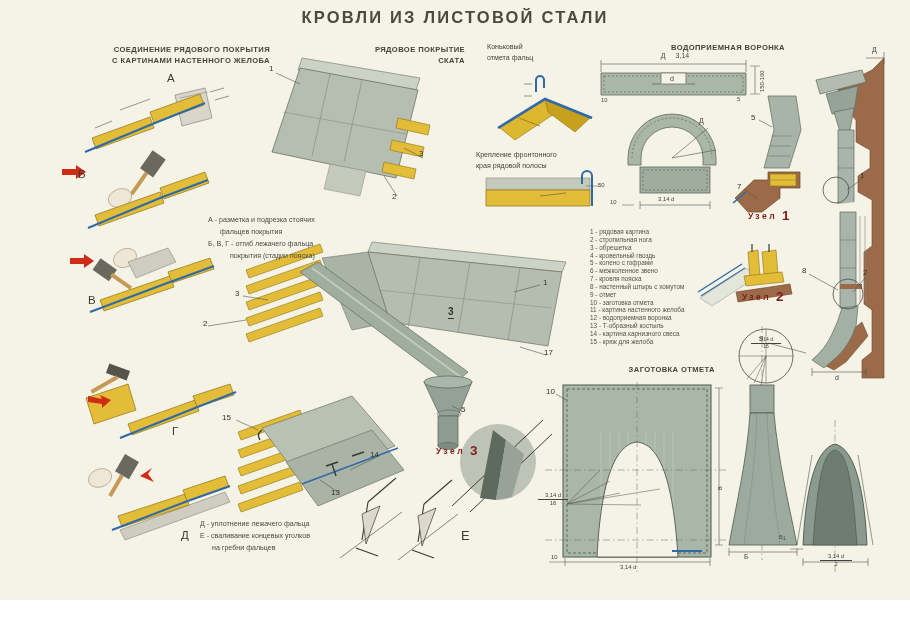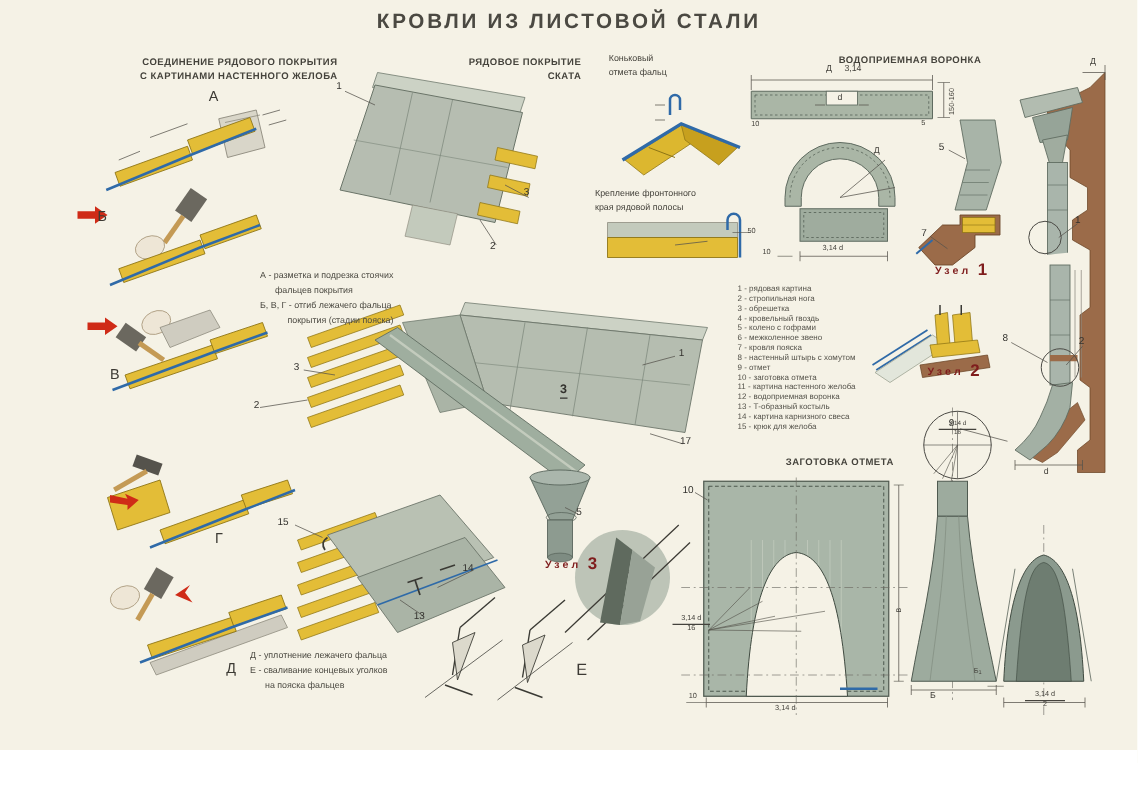--- a/index.html
+++ b/index.html
@@ -361,21 +361,21 @@
   </div>
   <div class="t note" style="left:208px;top:214px;">
     <div>А - разметка и подрезка стоячих</div>
     <div style="margin-left:12px;">фальцев покрытия</div>
     <div>Б, В, Г - отгиб лежачего фальца</div>
     <div style="margin-left:22px;">покрытия (стадии пояска)</div>
   </div>
   <div class="t note" style="left:200px;top:518px;">
     <div>Д - уплотнение лежачего фальца</div>
     <div>Е - сваливание концевых уголков</div>
-    <div style="margin-left:12px;">на пояска фальцев</div>
+    <div style="margin-left:12px;">на гребни фальцев</div>
   </div>
 
   <div class="t step" style="left:167px;top:72px;">А</div>
   <div class="t step" style="left:78px;top:168px;">Б</div>
   <div class="t step" style="left:88px;top:294px;">В</div>
   <div class="t step" style="left:172px;top:425px;">Г</div>
   <div class="t step" style="left:181px;top:529px;">Д</div>
   <div class="t bigE" style="left:461px;top:528px;">Е</div>
 
   <div class="t hd" style="left:330px;top:44px;width:135px;">

